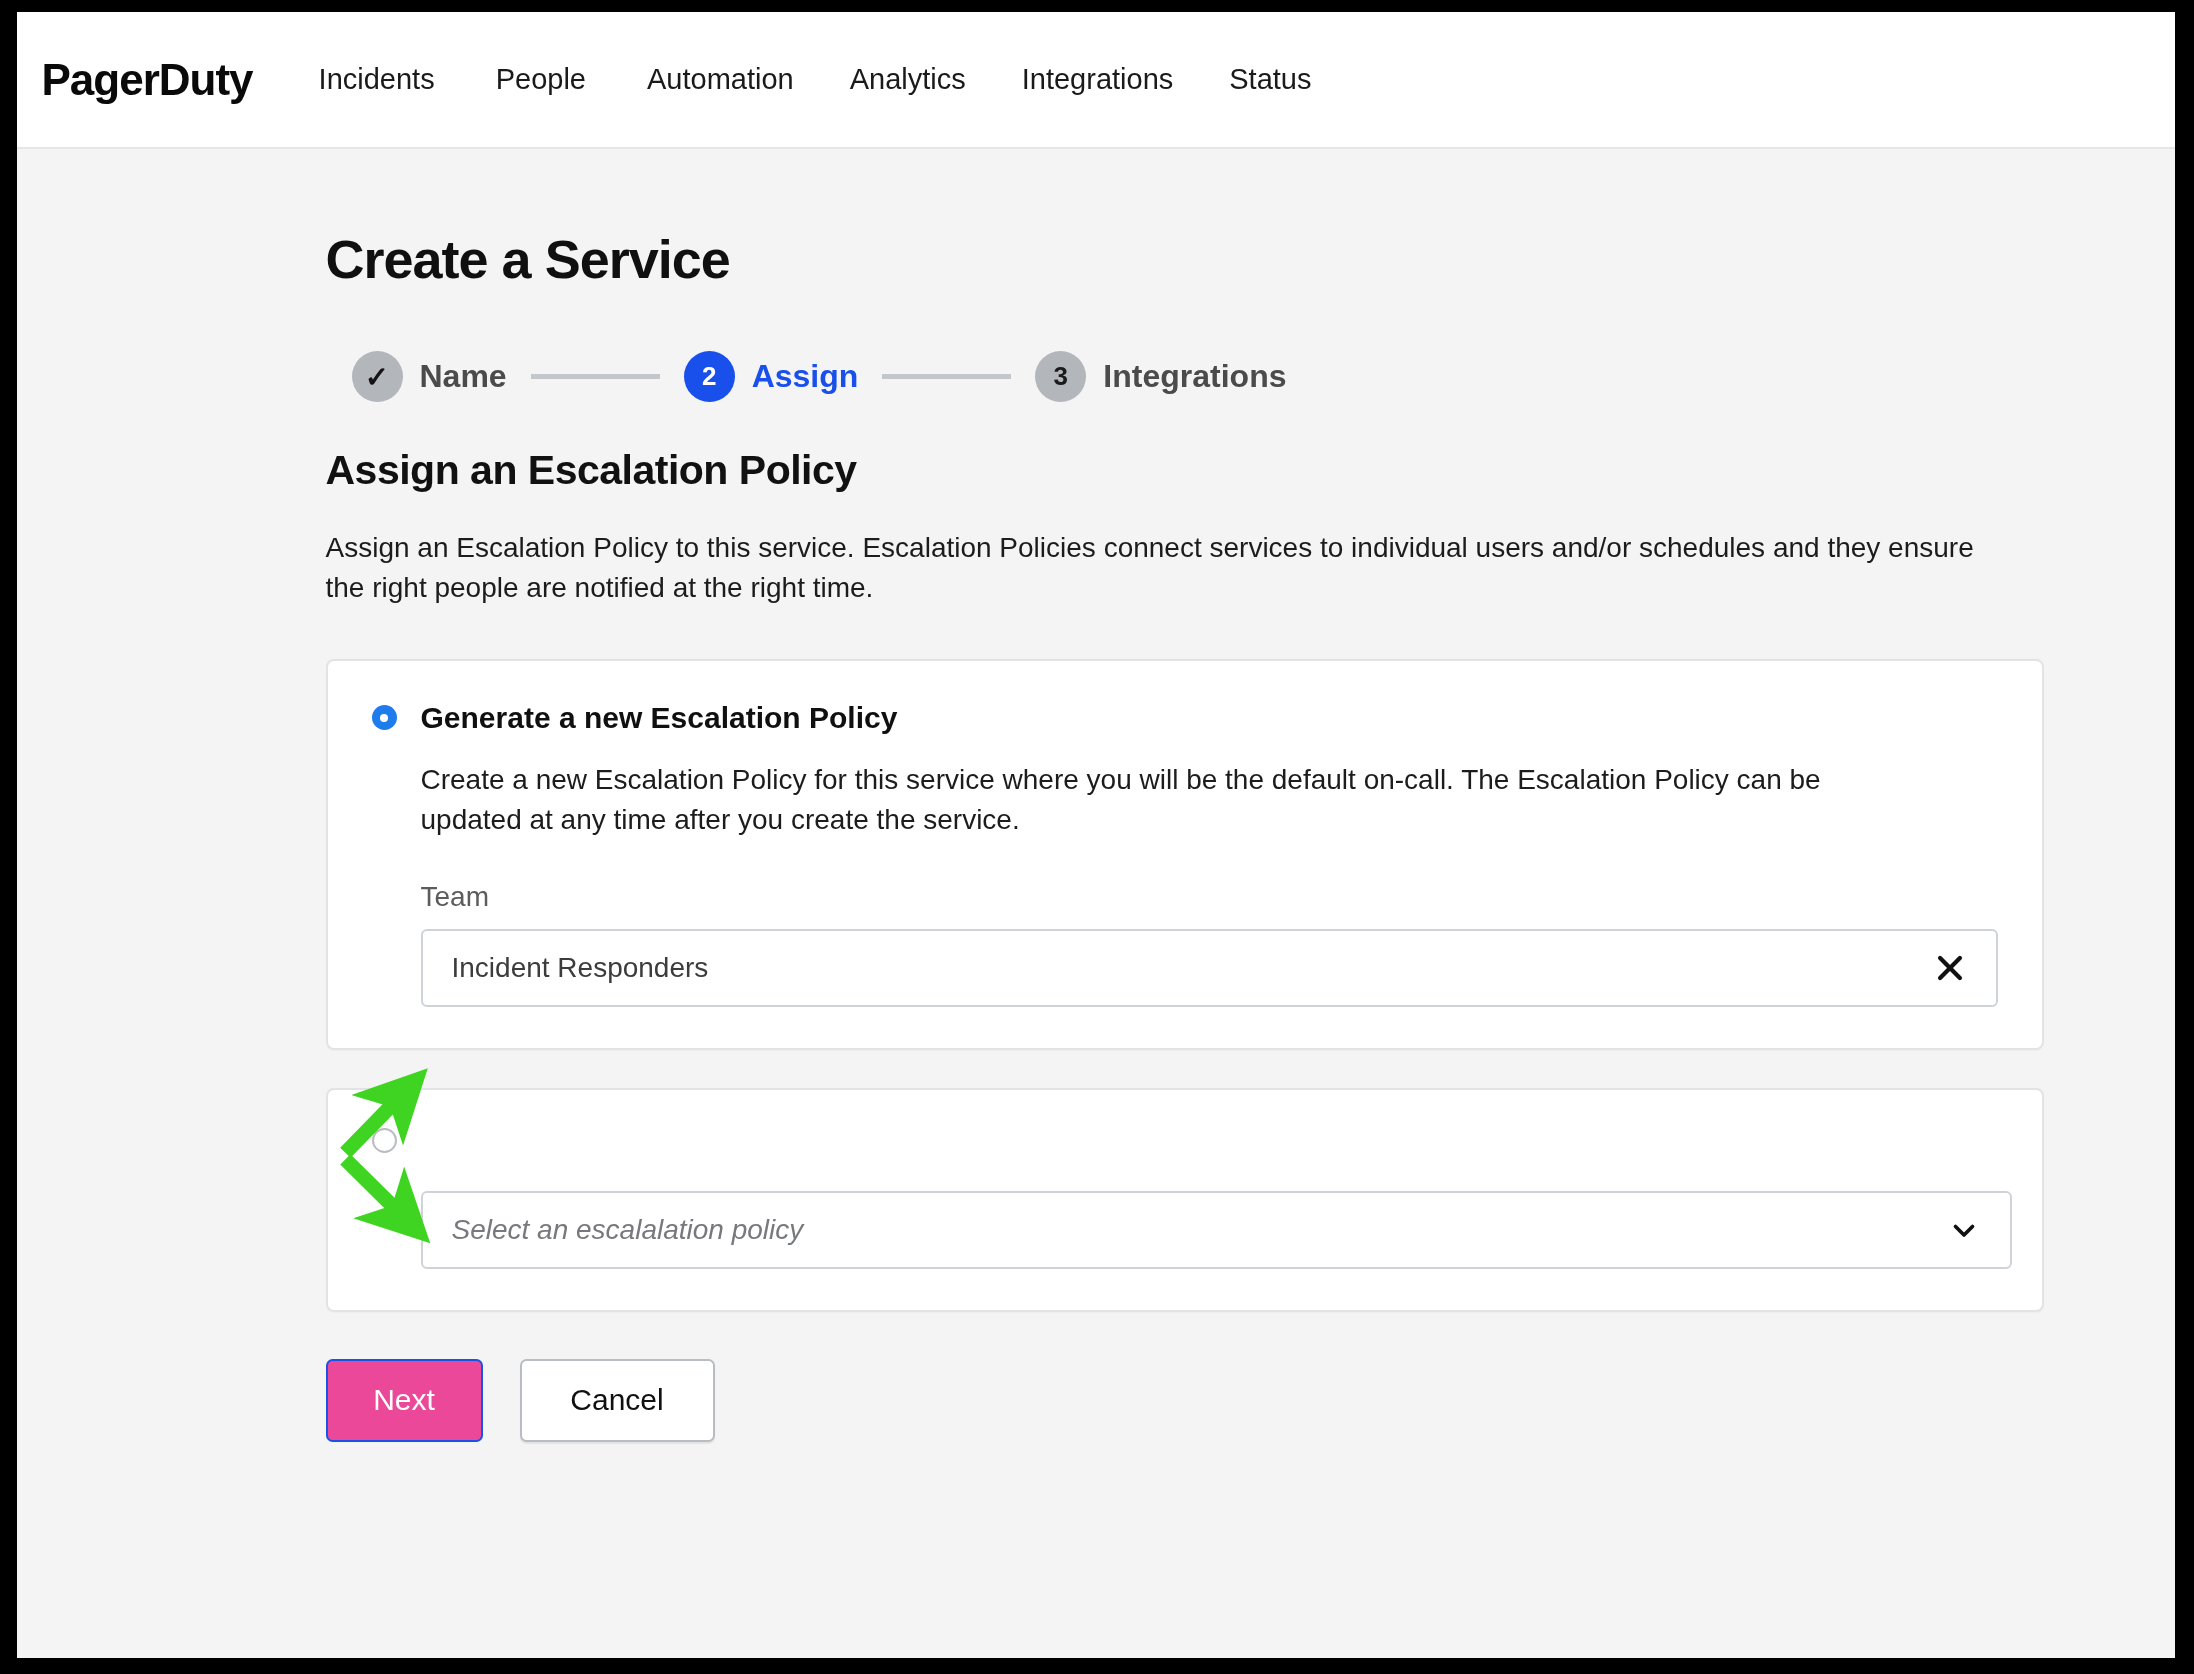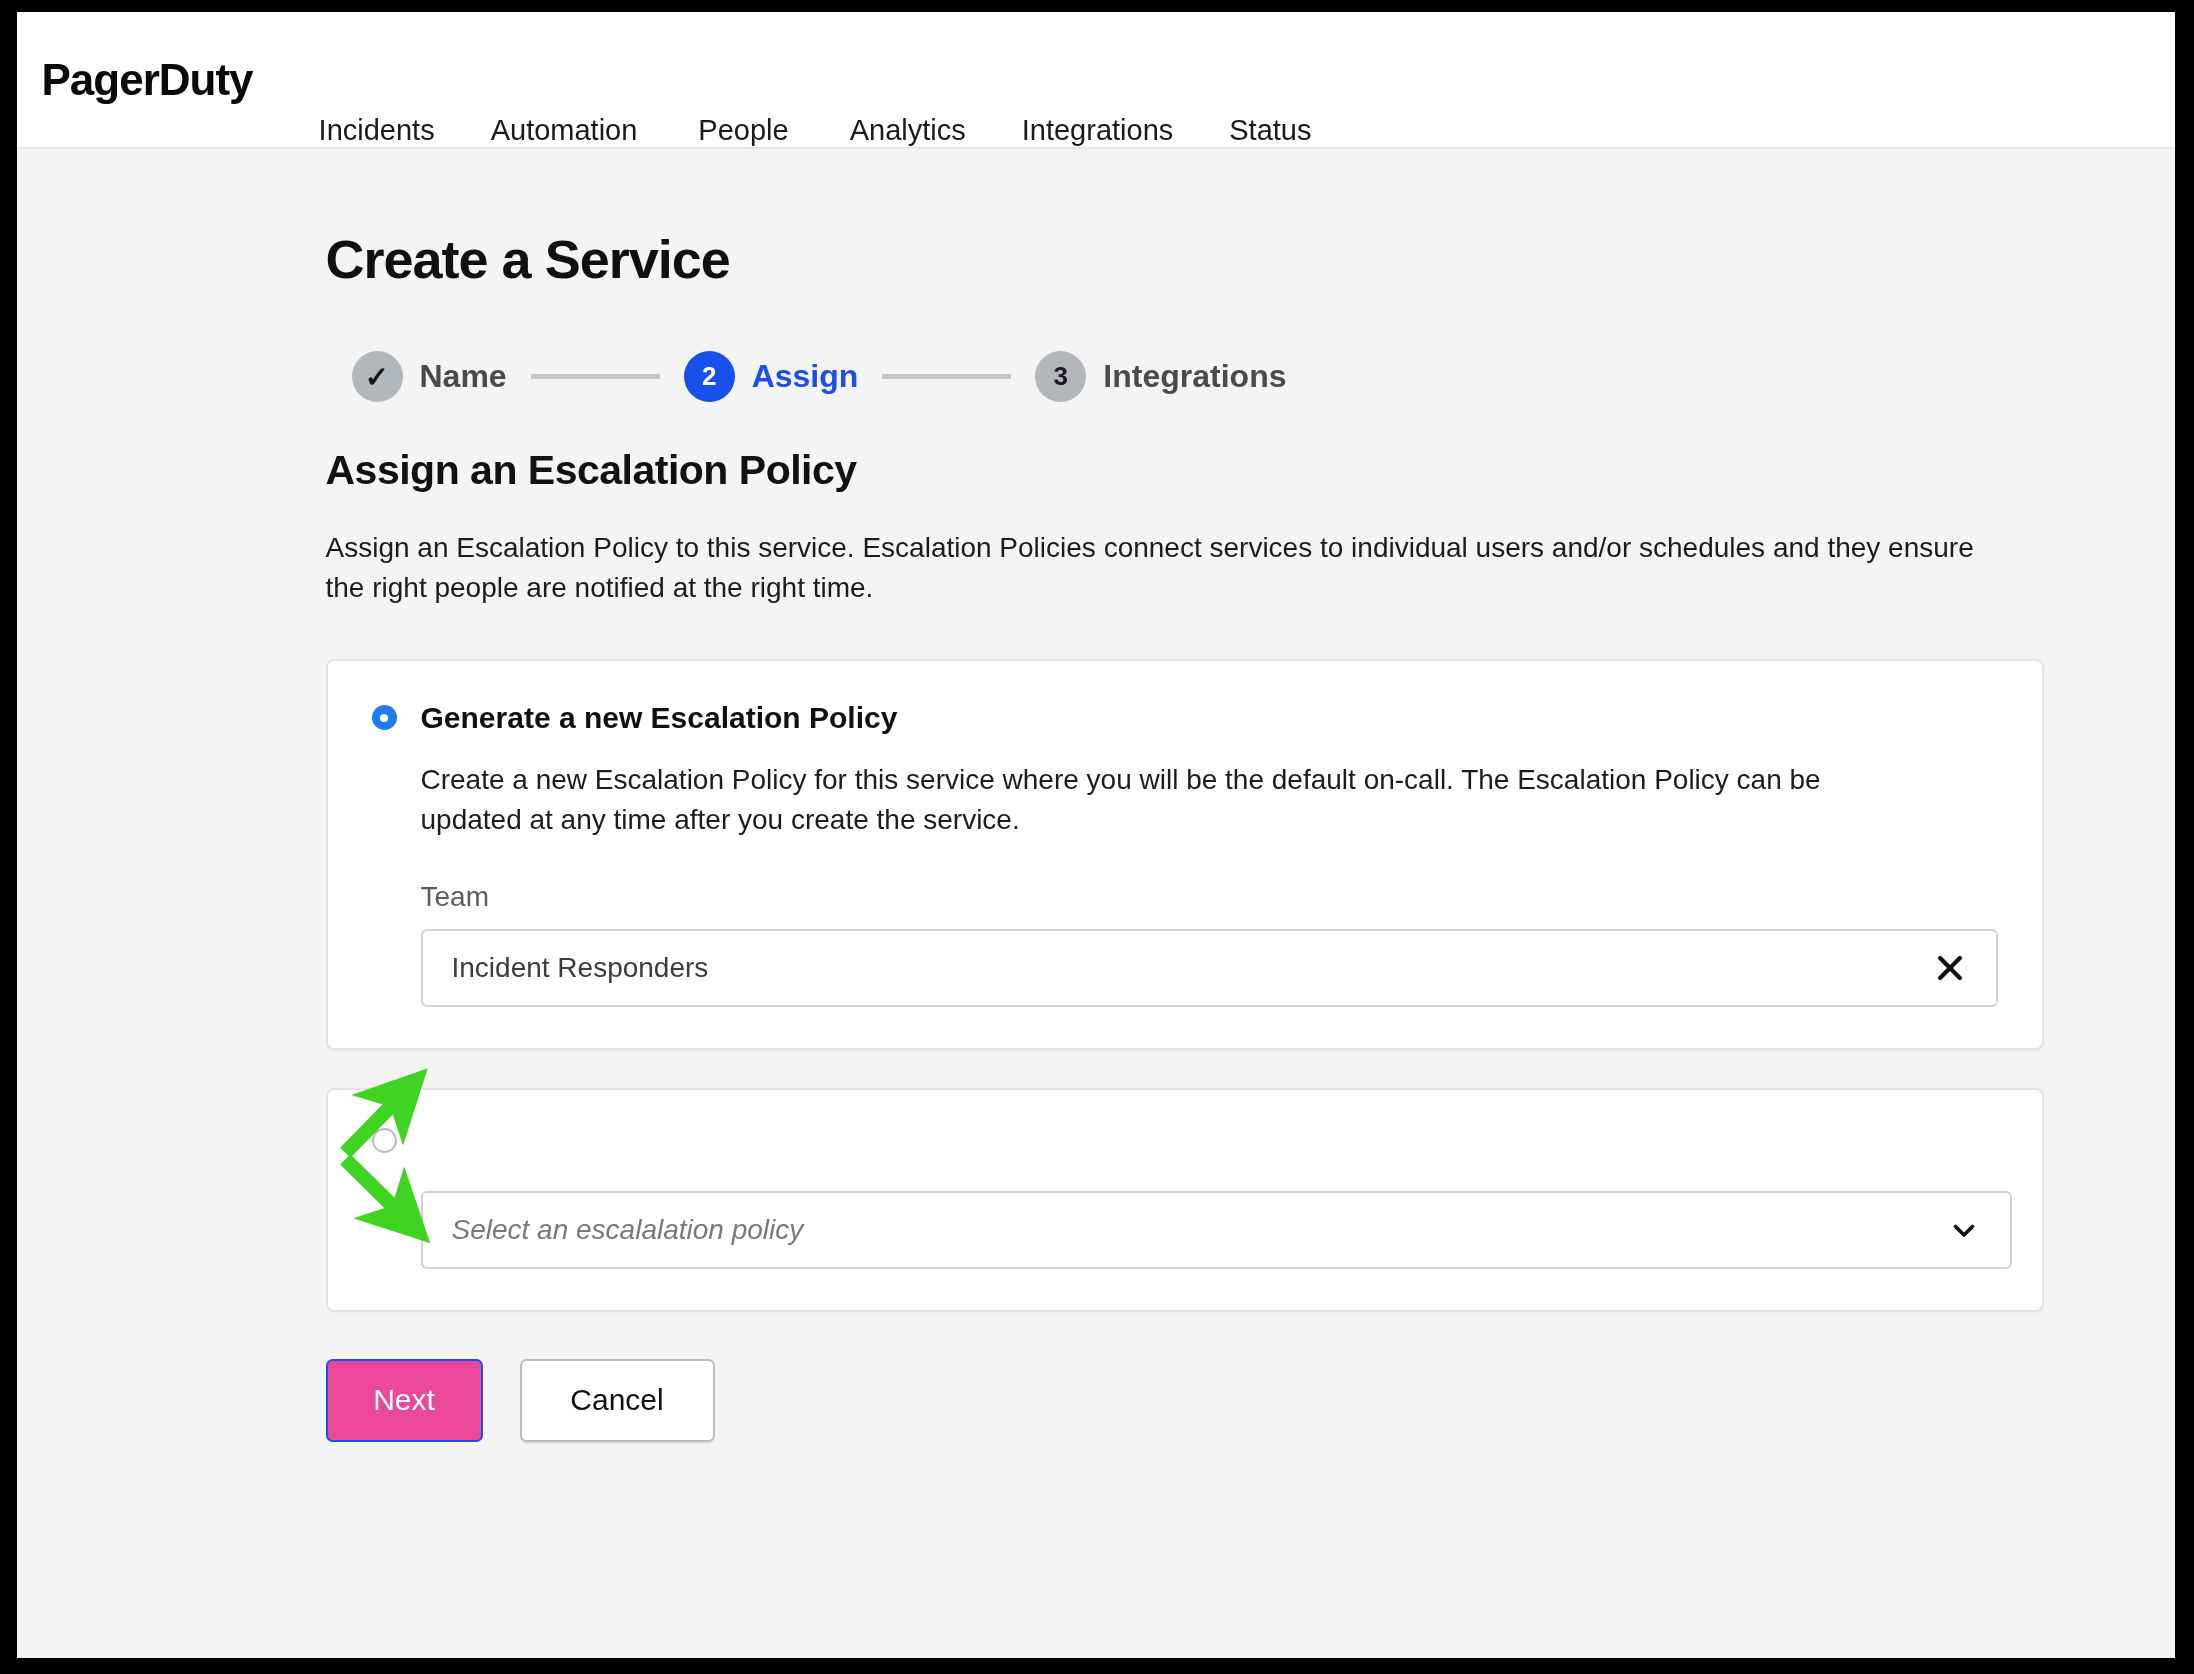--- a/index.html
+++ b/index.html
@@ -47,21 +47,21 @@
     display: flex;
     align-items: center;
     margin-left: 38px;
     height: 100%;
   }
 
   .navitem {
     position: relative;
     height: 100%;
     display: flex;
-    align-items: flex-end;
+    align-items: center;
     padding: 0 28px;
     font-size: 29px;
     color: #1a1a1a;
     white-space: nowrap;
     cursor: pointer;
   }
   .navitem.wide { padding: 0 33px; }
 
   .navitem .nav-underline {
     display: none;
@@ -308,27 +308,27 @@
 
 <div id="screen-frame">
 
   <div id="topnav">
     <div id="brand">PagerDuty</div>
     <div id="navlist">
       <div class="navitem">
 
         <span>Incidents</span>
       </div>
+      <div class="navitem wide">
+
+        <span>People</span>
+      </div>
       <div class="navitem">
 
         <span>Automation</span>
-      </div>
-      <div class="navitem wide">
-
-        <span>People</span>
       </div>
       <div class="navitem">
 
         <span>Analytics</span>
       </div>
       <div class="navitem">
 
         <span>Integrations</span>
       </div>
       <div class="navitem">

